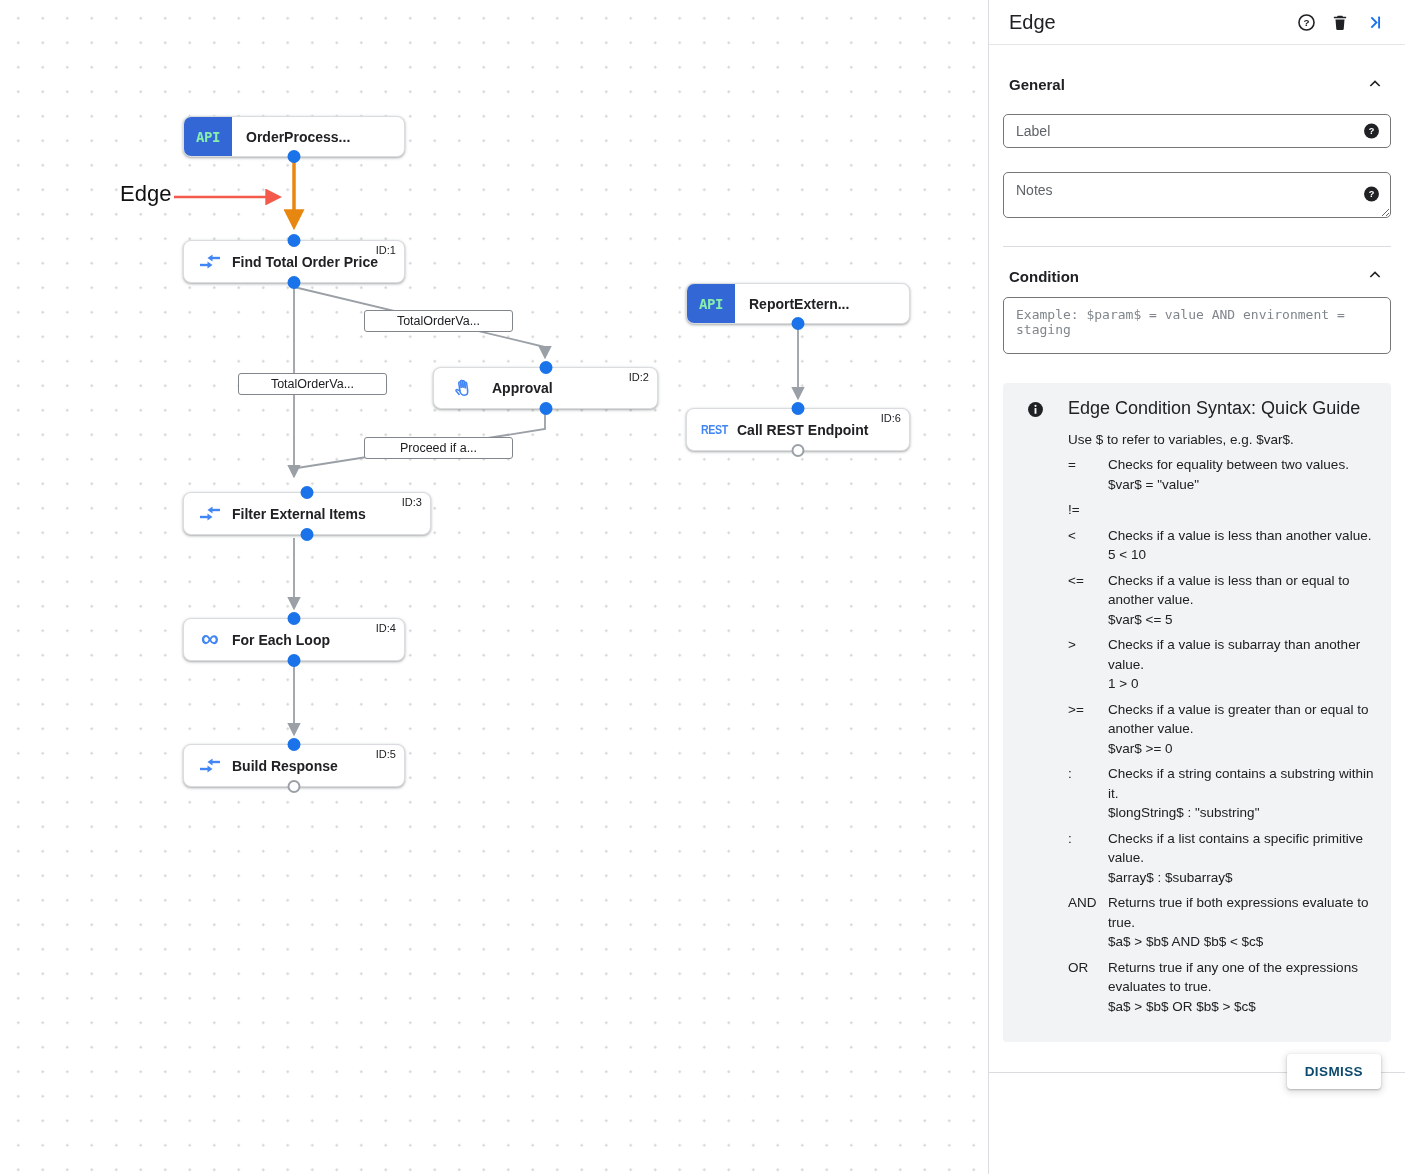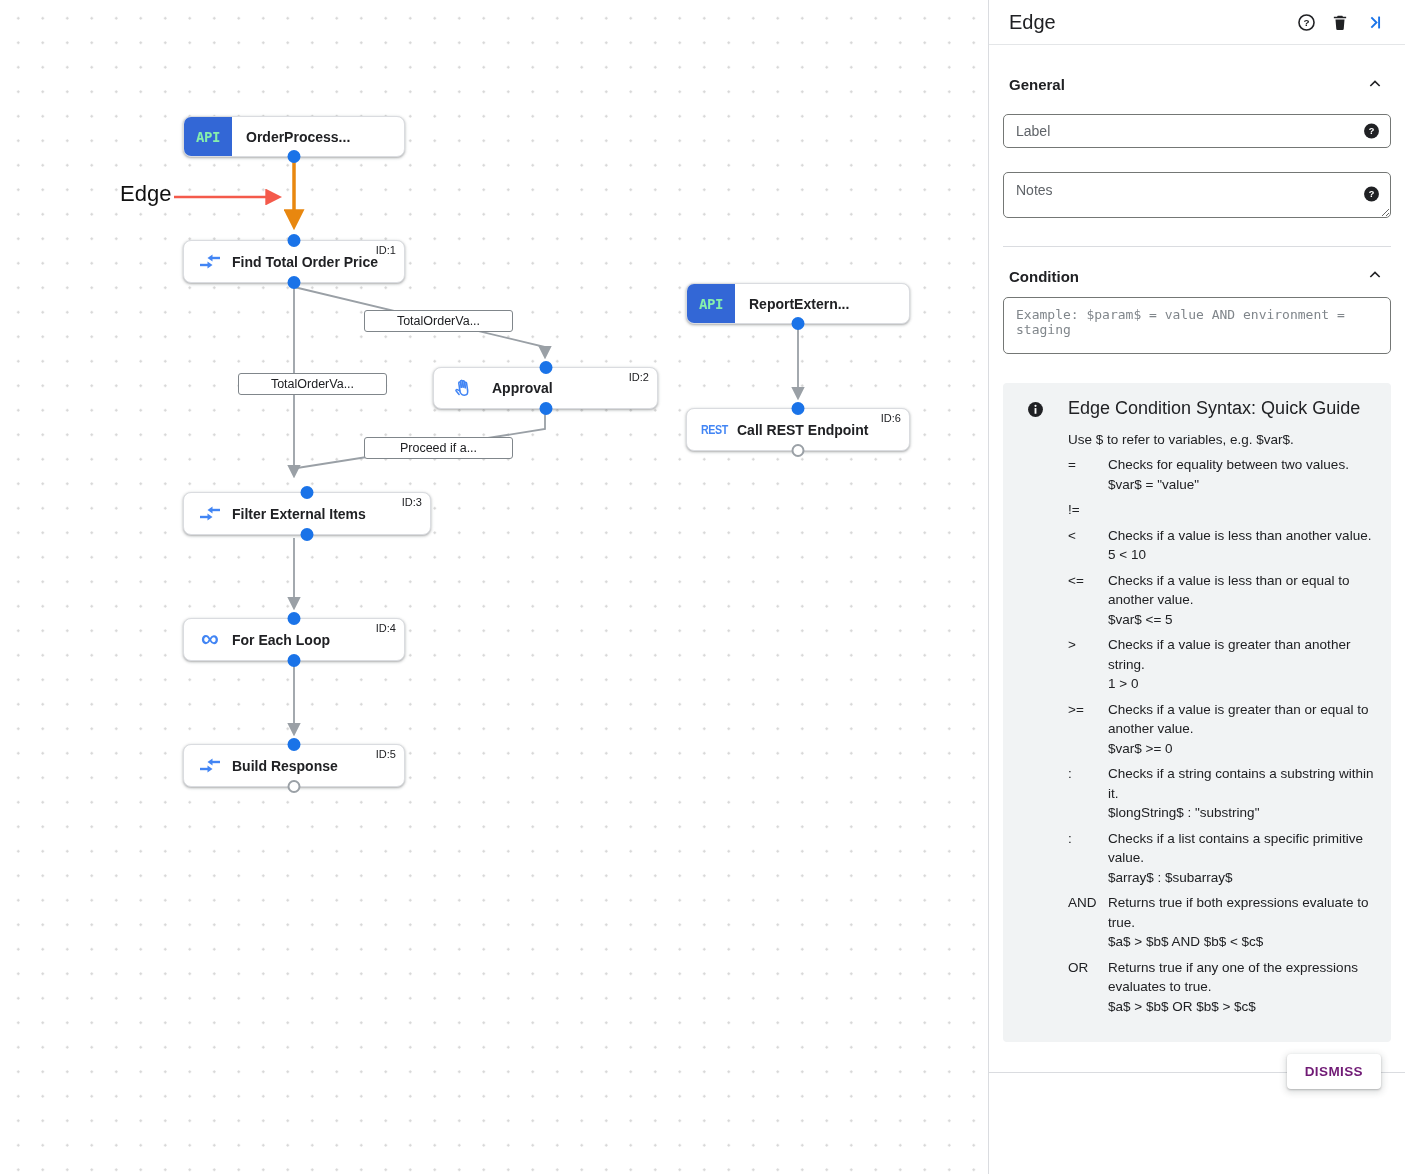--- a/index.html
+++ b/index.html
@@ -130,21 +130,21 @@
   .guide-row { display: grid; grid-template-columns: 40px 1fr; margin-bottom: 6px; }
   .guide-op { font-size: 13.5px; color: #202124; line-height: 19.5px; }
   .guide-desc, .guide-example { font-size: 13.5px; color: #202124; line-height: 19.5px; }
 
   .panel-footer { position: relative; height: 48px; margin-top: 8px; }
   .footer-divider { position: absolute; top: 22px; left: -14px; right: -14px; border-top: 1px solid #dadce0; }
   .dismiss-btn {
     position: absolute; right: 10px; top: 4px;
     background: #fff; border: none; border-radius: 4px;
     padding: 10px 18px; cursor: pointer;
-    color: #701a75; font-family: "Liberation Sans", sans-serif;
+    color: #0c4a6e; font-family: "Liberation Sans", sans-serif;
     font-size: 13.5px; font-weight: 700; letter-spacing: .4px;
     box-shadow: 0 1px 2px rgba(60,64,67,.3), 0 2px 6px 2px rgba(60,64,67,.15);
   }
   .icon-svg { display: block; }
 </style>
 </head>
 <body>
 
 <div class="canvas">
 
@@ -370,21 +370,21 @@
       <div class="guide-row">
         <div class="guide-op">&lt;=</div>
         <div>
             <div class="guide-desc">Checks if a value is less than or equal to another value.</div>
              <div class="guide-example">$var$ &lt;= 5</div>
           </div>
       </div>
       <div class="guide-row">
         <div class="guide-op">&gt;</div>
         <div>
-            <div class="guide-desc">Checks if a value is greater than another string.</div>
+            <div class="guide-desc">Checks if a value is subarray than another value.</div>
              <div class="guide-example">1 &gt; 0</div>
           </div>
       </div>
       <div class="guide-row">
         <div class="guide-op">&gt;=</div>
         <div>
             <div class="guide-desc">Checks if a value is greater than or equal to another value.</div>
              <div class="guide-example">$var$ &gt;= 0</div>
           </div>
       </div>

